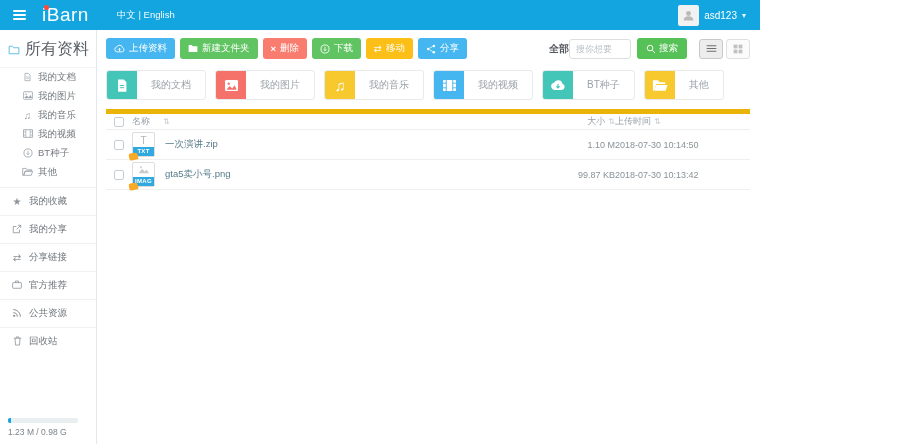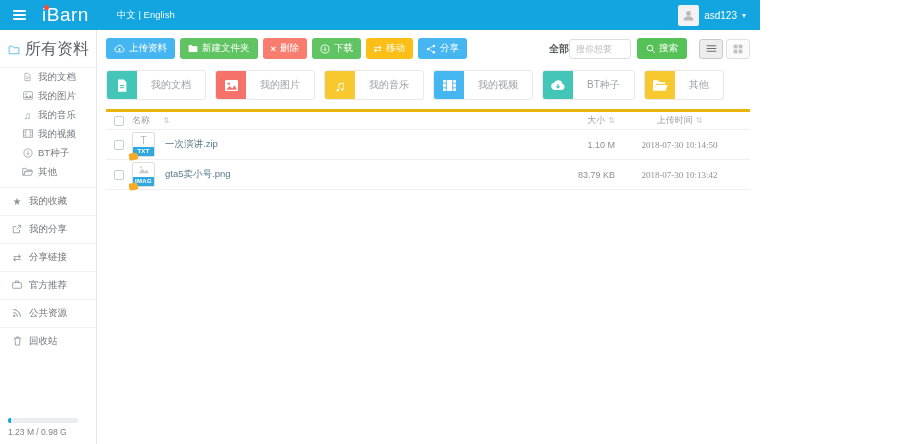--- a/index.html
+++ b/index.html
@@ -58,28 +58,28 @@
 
   .tabs { display:flex; gap:9px; margin-top:11px; }
   .tab { display:flex; align-items:center; background:#fff; border:1px solid #e7e9ea; border-radius:3px; cursor:pointer; height:30px; overflow:hidden; }
   .tab .sq { width:30px; height:30px; display:flex; align-items:center; justify-content:center; color:#fff; }
   .tab .lbl { font-size:10px; color:#9aa1a7; padding:0 14px; }
   .sq-teal { background:#43c5b8; } .sq-red { background:#f5726b; }
   .sq-gold { background:#f7c92e; } .sq-blue { background:#45b6f0; }
 
   .filetable { margin-top:9px; }
   .trow { display:flex; align-items:center; border-bottom:1px solid #efefef; }
-  .thead { height:21px; border-top:3px solid #eab308; }
+  .thead { height:21px; border-top:5px solid #eab308; }
   .thead .hcell { font-size:9px; color:#9aa1a8; }
   .sort { font-size:8px; color:#c7ccd1; margin-left:3px; cursor:pointer; }
   .col-check { width:26px; display:flex; justify-content:center; }
   .checkbox { width:10px; height:10px; border:1px solid #c6cdd3; border-radius:2px; background:#fff; cursor:pointer; }
   .col-name { flex:1; display:flex; align-items:center; gap:10px; }
   .col-size { width:95px; text-align:right; font-size:9px; color:#8a9196; }
-  .col-time { width:135px; text-align:center; font-size:9px; color:#8a9196; padding-right:6px;font-family:Liberation Serif, serif; }
+  .col-time { width:135px; text-align:left; font-size:9px; color:#8a9196; padding-right:6px; }
   .frow { height:30px; cursor:pointer; }
   .fname { font-size:9.5px; color:#567a8a; }
   .thumb { position:relative; width:23px; height:25px; background:#fff; border:1px solid #ddd; border-radius:2px;
     display:flex; flex-direction:column; align-items:center; justify-content:flex-start; }
   .thumb .tletter { font-size:10px; color:#b5b5b5; line-height:15px; height:15px; }
   .thumb .badge { position:absolute; bottom:0; left:0; right:0; height:9px; background:#2fa9df; color:#fff;
     font-size:6px; font-weight:bold; text-align:center; line-height:9px; letter-spacing:.3px; }
   .hand { position:absolute; left:-4px; bottom:-4px; width:9px; height:7px; background:#f7a928; border-radius:2px 3px 1px 2px; transform:rotate(-12deg); }
 
   svg { flex:none; }
@@ -371,19 +371,19 @@
           <span class="thumb">
             <span class="tletter"><svg width="12" height="9" viewBox="0 0 16 12">
                   <path d="M1 11 5.5 5l3.5 4 2.5-3 3 5z" fill="#c9c9c9"></path>
                   <circle cx="4" cy="3" r="1.3" fill="#c9c9c9"></circle>
                 </svg></span>
             <span class="badge">IMAG</span>
             <span class="hand"></span>
           </span>
           <span class="fname">gta5卖小号.png</span>
         </div>
-        <div class="col-size">83.79 KB</div>
+        <div class="col-size">99.87 KB</div>
         <div class="col-time">2018-07-30 10:13:42</div>
       </div>
     </div>
 
   </div>
 </div>
 
 </body></html>

